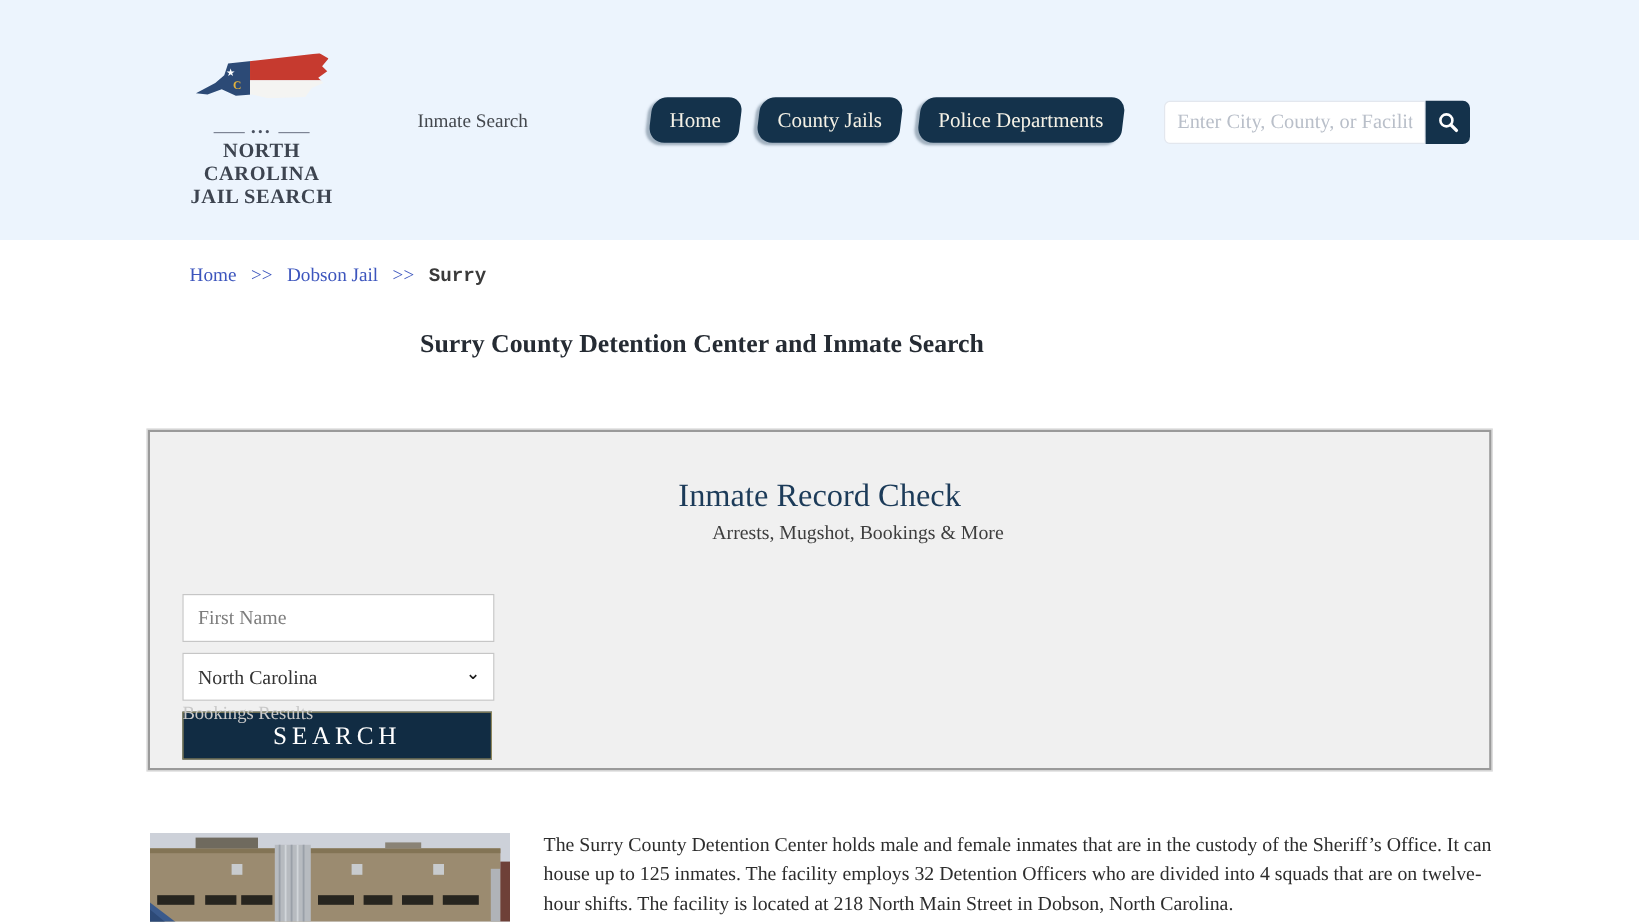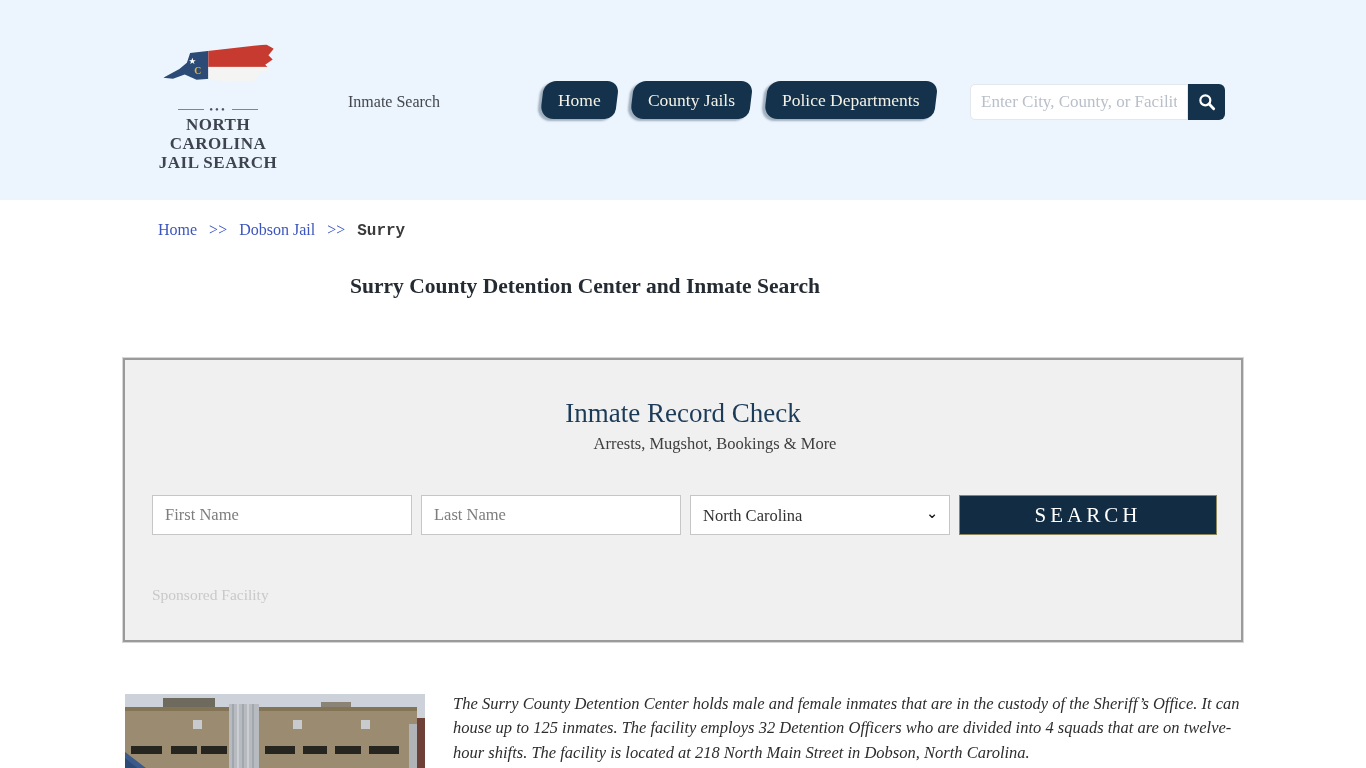--- a/index.html
+++ b/index.html
@@ -40,36 +40,36 @@
   .page-title { position: absolute; left: 0; top: 274px; width: 1170px; text-align: center;
     font-size: 21.5px; font-weight: bold; color: #252b33; }
 
   
   .record-box { position: absolute; left: 123px; top: 358px; width: 1120px; height: 284px;
     background: #f0f0f0; border: 2px solid #9a9a9a; outline: 1px solid #d6d6d6; }
   .irc-title { position: absolute; left: 0; top: 38px; width: 100%; text-align: center;
     font-size: 27px; color: #1c3b59; }
   .irc-subtitle { position: absolute; left: 0; top: 74px; width: 100%; text-align: center;
     font-size: 16.5px; color: #3e3e3e; margin-left: 32px; }
-  .irc-form { position: absolute; left: 27px; top: 135px; width: 1066px; display: flex; gap: 9px; }
+  .irc-form { position: absolute; left: 27px; top: 135px; width: 1066px; display: flex; gap: 9px; flex-direction: column; }
   .irc-form input, .irc-form .sel-wrap select { height: 40px; width: 260px; border: 1px solid #c6c6c6;
     background: #ffffff; padding: 0 12px; font-size: 16.5px; font-family: "Liberation Serif", serif; color: #333; }
   .irc-form input::placeholder { color: #7d7d7d; }
   .sel-wrap { position: relative; width: 260px; }
   .sel-wrap select { appearance: none; -webkit-appearance: none; width: 260px; cursor: pointer; }
   .sel-chevron { position: absolute; right: 12px; top: 10px; font-size: 14px; color: #1a1a1a; pointer-events: none;
     font-family: "DejaVu Sans", sans-serif; font-weight: bold; }
   .search-btn { width: 258px; height: 40px; background: #112c43; border: 1px solid #8e865c; color: #ffffff;
     font-size: 21px; letter-spacing: 4px; font-family: "Liberation Serif", serif; cursor: pointer; }
   .sponsored { position: absolute; left: 27px; top: 226px; font-size: 15.5px; color: #c9c9c9; }
 
   
   .facility-photo { position: absolute; left: 125px; top: 694px; width: 300px; height: 150px; overflow: hidden; }
   .article-text { position: absolute; left: 453px; top: 692px; width: 791px; font-size: 16.5px;
-    line-height: 24.4px; color: #2d2d2d; text-align: left; font-style: italic; }
+    line-height: 24.4px; color: #2d2d2d; text-align: left; }
 </style>
 </head>
 <body>
 
 <div class="page">
 
   <div class="header">
 
     <div class="logo">
       <svg class="logo-state" viewBox="0 0 220 100">
@@ -129,31 +129,30 @@
   </div>
 
   <h1 class="page-title">Surry County Detention Center and Inmate Search</h1>
 
   <div class="record-box">
     <div class="irc-title">Inmate Record Check</div>
     <div class="irc-subtitle">Arrests, Mugshot, Bookings &amp; More</div>
 
     <div class="irc-form">
       <input type="text" placeholder="First Name" style="">
-      <input type="text" placeholder="Last Name" style="">
       <div class="sel-wrap">
         <select>
           <option>North Carolina</option>
         </select>
         <span class="sel-chevron">⌄</span>
       </div>
       <button class="search-btn">SEARCH</button>
     </div>
 
-    <div class="sponsored">Sponsored Facility</div>
+    <div class="sponsored">Bookings Results</div>
   </div>
 
   <div class="facility-photo">
     <svg width="300" height="150" viewBox="0 0 300 150">
 
       <rect x="0" y="0" width="300" height="150" fill="#cdd1d9"></rect>
 
       <rect x="0" y="13" width="292" height="137" fill="#9b8b70"></rect>
 
       <rect x="0" y="13" width="292" height="4" fill="#837455"></rect>

